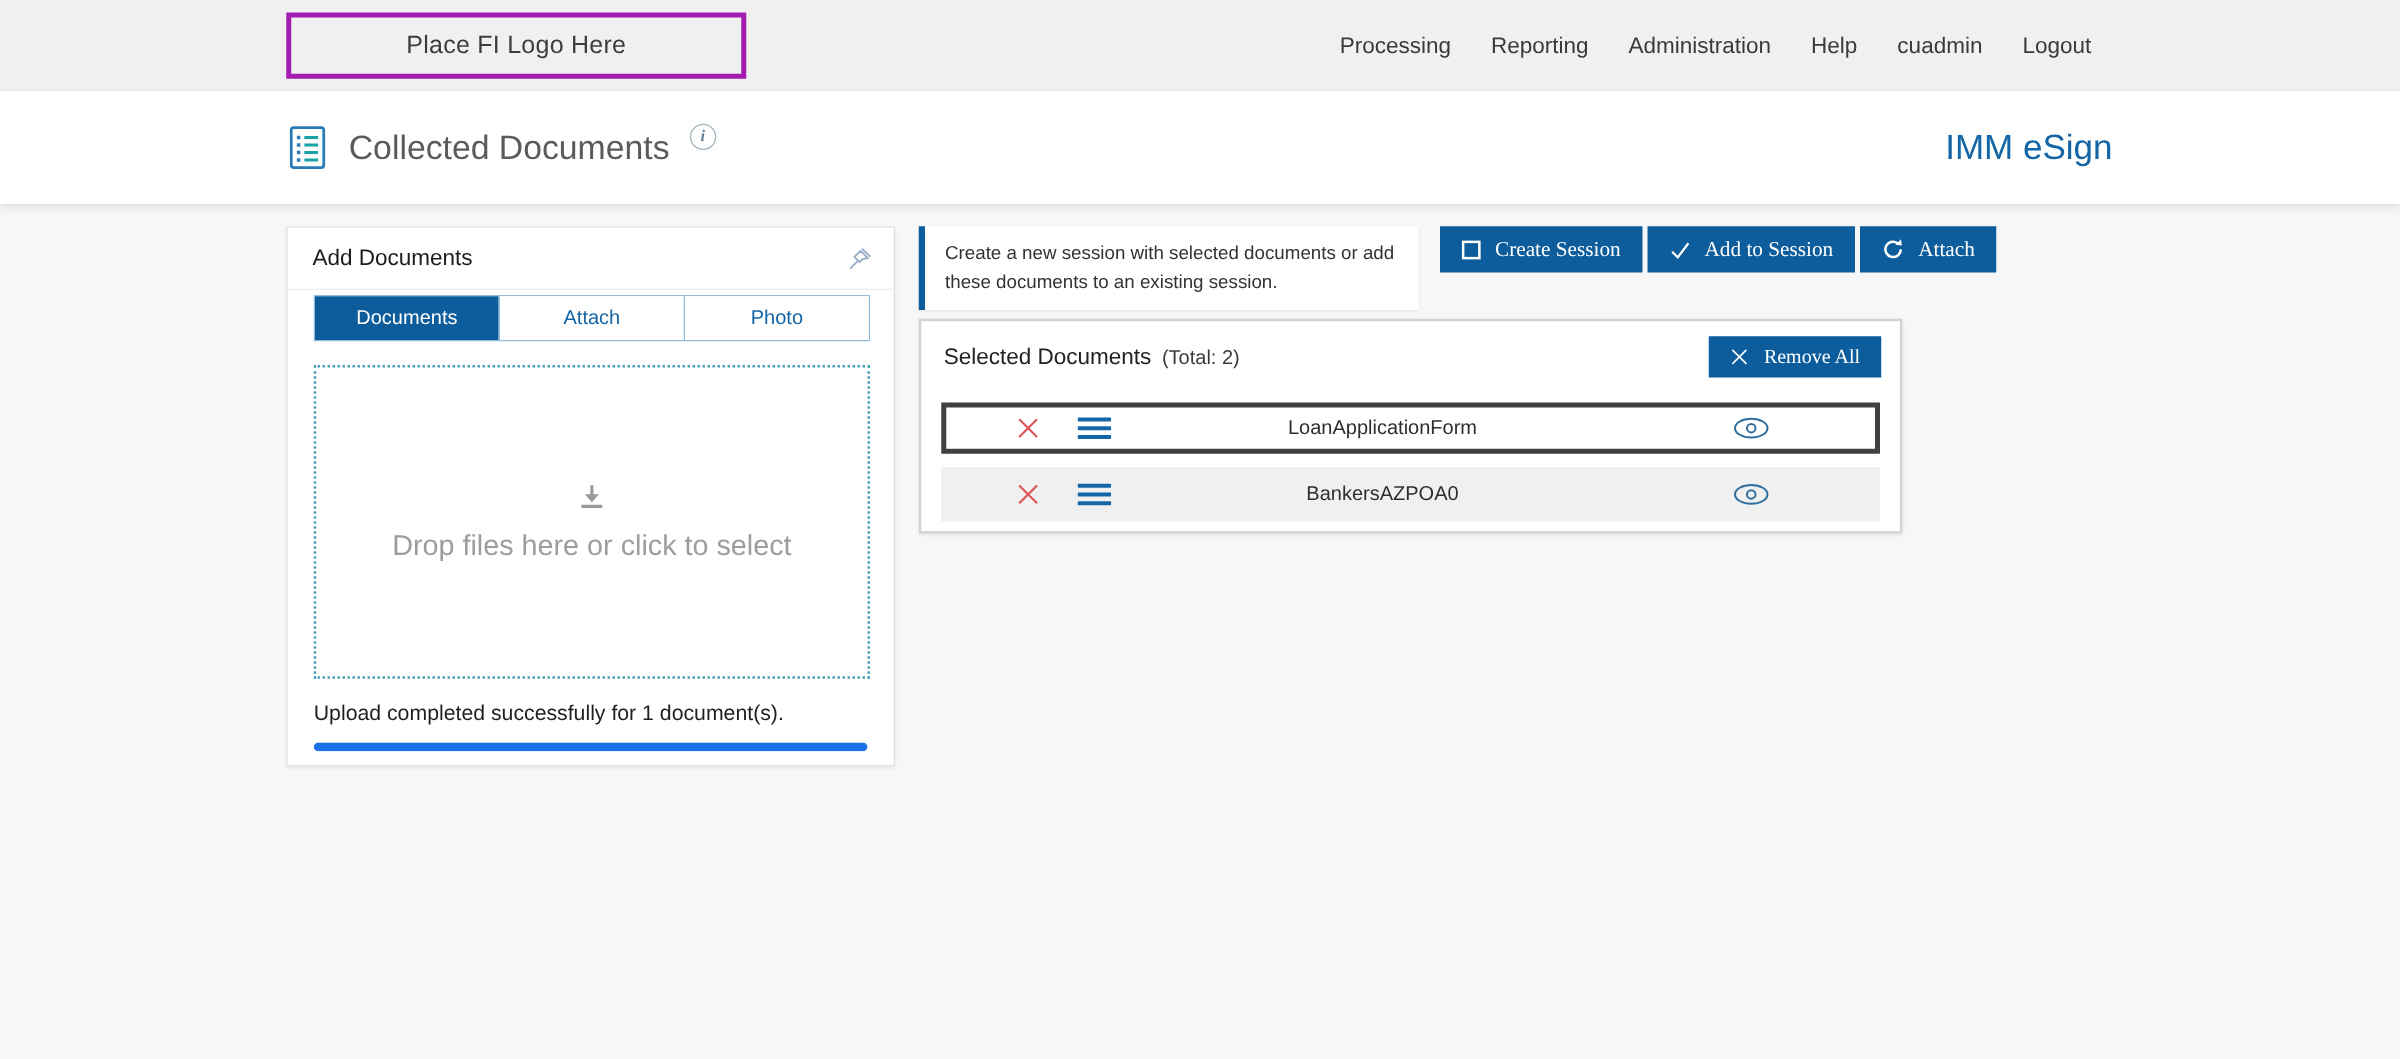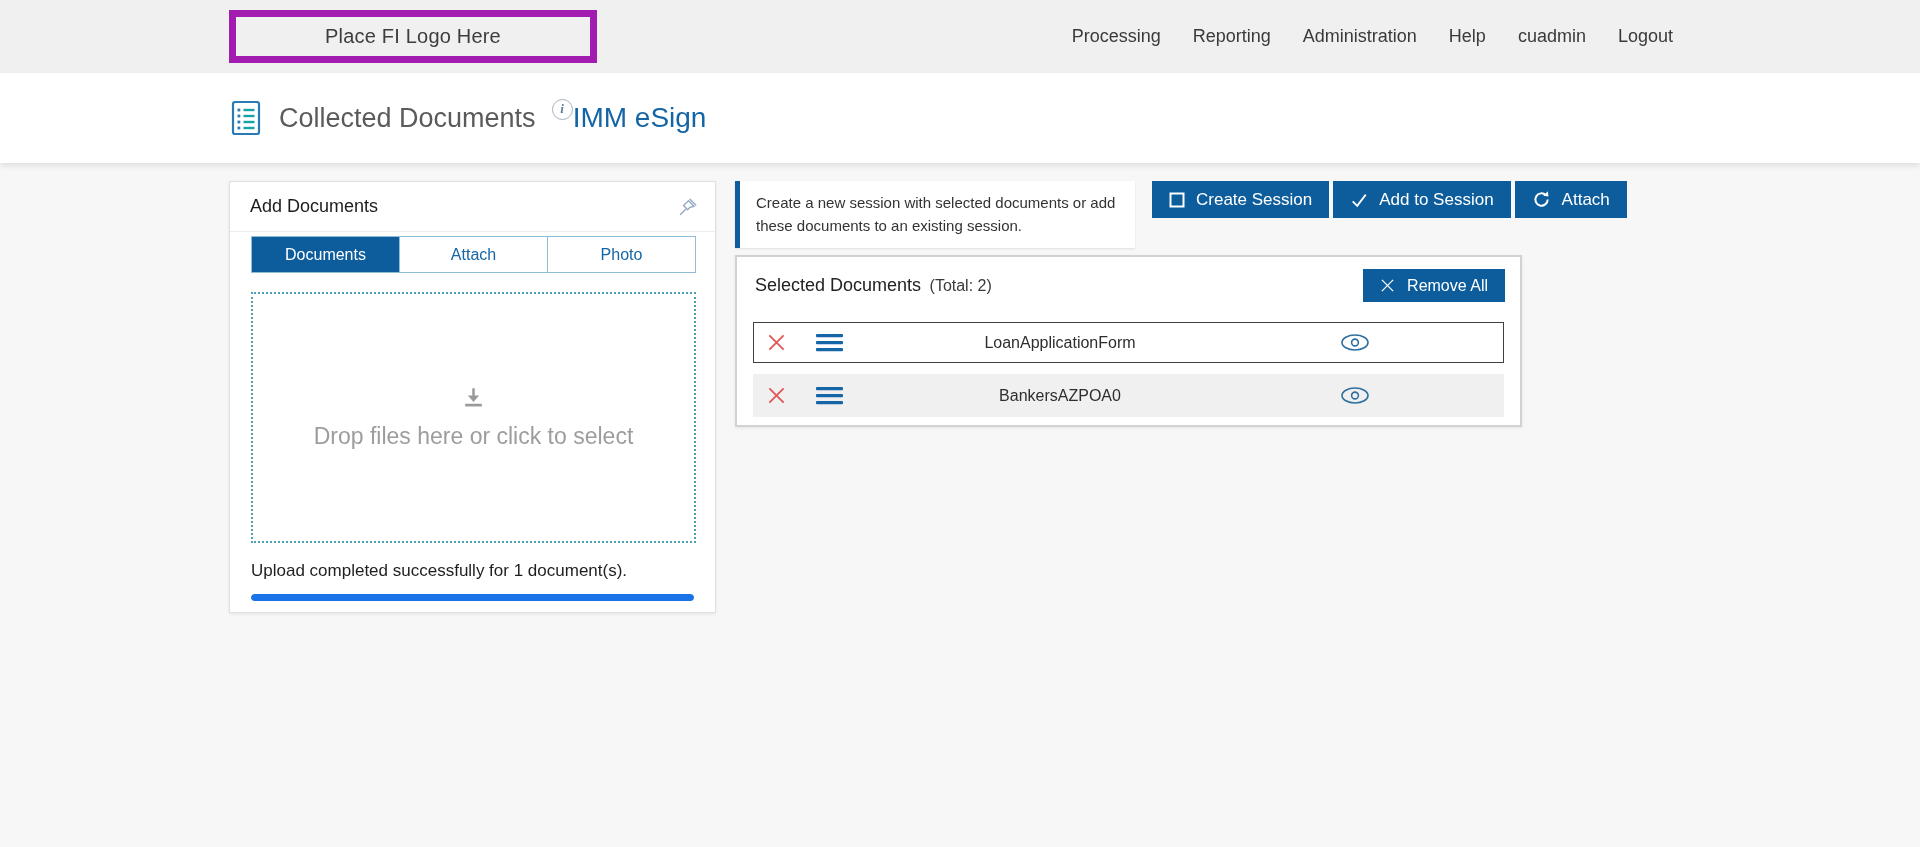--- a/index.html
+++ b/index.html
@@ -8,29 +8,29 @@
   }
   *{box-sizing:border-box}
   html,body{margin:0;padding:0}
   body{
     width:1920px;height:847px;overflow:hidden;background:#fff;
     font-family:"Liberation Sans",sans-serif;color:#222;
   }
   
   .topbar{height:73px;background:#f0f0f0;display:flex;align-items:center;position:relative}
   .logo-box{
-    margin-left:229px;width:368px;height:53px;border:7px solid #a21caf;
+    margin-left:229px;width:368px;height:53px;border:4px solid #a21caf;
     display:flex;align-items:center;justify-content:center;
     font-size:20px;color:#3d3d3d;letter-spacing:.2px;background:#f0f0f0;
   }
   .topnav{position:absolute;right:247px;display:flex;gap:32px;font-size:18px;color:#3a3a3a}
   .navitem{cursor:pointer;text-decoration:none;color:inherit}
   
   .pagehead{
-    height:90px;background:#fff;display:flex;align-items:center;
+    height:90px;background:#fff;display:flex;align-items:center;justify-content:space-between;
     padding:0 230px 0 229px;box-shadow:0 3px 6px rgba(0,0,0,.09);position:relative;z-index:2;
   }
   .ph-left{display:flex;align-items:center;gap:16px}
   .page-title{font-size:27px;font-weight:400;color:#5b5b5b;margin:0}
   .info-icon{
     width:21px;height:21px;border:1px solid #a3b1bd;border-radius:50%;
     color:#5f7d95;font:italic 700 13px "Liberation Serif",serif;
     display:flex;align-items:center;justify-content:center;cursor:pointer;background:#fff;
     position:relative;top:-9px;
   }
@@ -62,35 +62,35 @@
   .progress-fill{height:100%;background:var(--progress);border-radius:4px;width:100%}
   
   .info-note{
     position:absolute;left:735px;top:18px;width:400px;background:#fff;
     border-left:5px solid var(--primary);padding:11px 16px;font-size:15px;color:#333;
     line-height:1.5;box-shadow:0 1px 2px rgba(0,0,0,.10);
   }
   
   .actions{position:absolute;left:1152px;top:18px;display:flex;gap:4px}
   .btn{
-    height:37px;background:var(--primary);color:#fff;border:0;font-family:Liberation Sans, sans-serif;
+    height:37px;background:var(--primary);color:#fff;border:0;font-family:Liberation Serif, serif;
     font-size:17px;display:inline-flex;align-items:center;gap:11px;padding:0 17px;
     cursor:pointer;white-space:nowrap;
   }
   .btn .ic{display:flex}
   
   .sel-docs{left:735px;top:92px;width:787px;height:172px;border:2px solid #d2d2d2}
   .sel-head{display:flex;align-items:center;justify-content:space-between;padding:12px 15px 0 18px}
   .sel-title{font-size:18px;color:#222}
   .sel-total{font-size:16px;color:#3a3a3a;margin-left:4px}
   .remove-btn{height:33px;font-size:16px;gap:12px}
   .rows{margin:20px 16px 0}
   .docrow{
     height:41px;display:grid;grid-template-columns:44px 62px 400px 190px 1fr;
-    align-items:center;background:#fff;border:1px solid #404040;margin-bottom:11px;
+    align-items:center;background:#fff;border:4px solid #404040;margin-bottom:11px;padding-left:43px;
   }
   .docrow.alt{background:#f0f0f0;border-color:#f0f0f0;height:43px}
   .del,.drag,.eye{display:flex;justify-content:center;align-items:center;cursor:pointer}
   .docname{text-align:center;font-size:16px;color:#2e2e2e}
 </style>
 </head>
 <body>
 
 <header class="topbar">
   <div class="logo-box">

